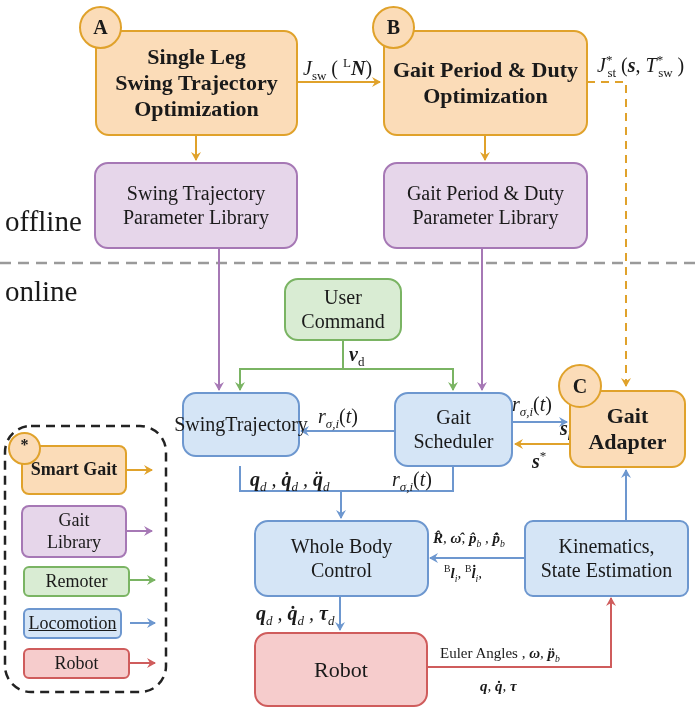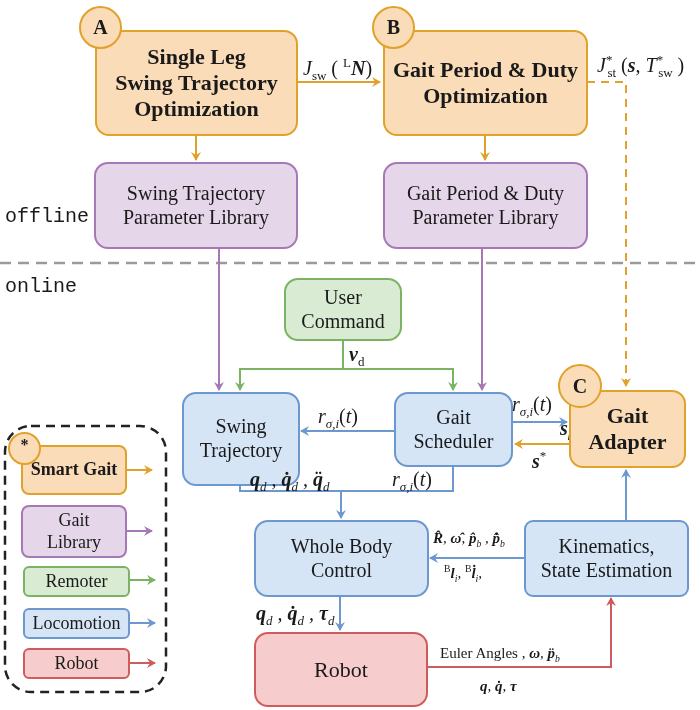--- a/index.html
+++ b/index.html
@@ -8,21 +8,21 @@
   .box { position:absolute; box-sizing:border-box; border-radius:14px; border:2.5px solid; display:flex; align-items:center; justify-content:center; text-align:center; line-height:1.18; }
   .orange { background:#fbdcb8; border-color:#e0a22b; }
   .purple { background:#e6d6ea; border-color:#a678b5; }
   .green  { background:#d9ecd3; border-color:#7ab463; }
   .blue   { background:#d5e5f6; border-color:#6d97cf; }
   .red    { background:#f6cccc; border-color:#cf5c5c; }
   .bold { font-weight:bold; }
   .badge { position:absolute; box-sizing:border-box; border-radius:50%; border:2.5px solid #e0a22b; background:#fbdcb8; display:flex; align-items:center; justify-content:center; font-weight:bold; }
   .lbl { position:absolute; font-style:italic; white-space:nowrap; font-size:20px; }
   .lbl b { font-style:italic; }
-  .section { position:absolute; font-size:20px;font-family:Liberation Mono, monospace; }
+  .section { position:absolute; font-size:29px; }
   sub, sup { font-size:65%; }
   .t18 { font-size:18px; }
   .t20 { font-size:20px; }
   .t22 { font-size:22px; }
 </style>
 </head>
 <body>
 
 <svg class="wires" viewBox="0 0 700 710">
   <defs>
@@ -116,21 +116,21 @@
   <div>Gait Period &amp; Duty</div>
   <div>Parameter Library</div>
 </div>
 
 <div class="box green t20" style="left:284px; top:278px; width:118px; height:63px; flex-direction:column;">
   <div>User</div>
   <div>Command</div>
 </div>
 <div class="lbl" style="left:349px; top:343px;"><b>v</b><sub style="font-style:normal">d</sub></div>
 
-<div class="box blue t20" style="left:182px; top:392px; width:118px; height:94px; flex-direction:column;">
+<div class="box blue t20" style="left:182px; top:392px; width:118px; height:65px; flex-direction:row;">
   <div>Swing</div>
   <div>Trajectory</div>
 </div>
 
 <div class="box blue t20" style="left:394px; top:392px; width:119px; height:75px; flex-direction:column;">
   <div>Gait</div>
   <div>Scheduler</div>
 </div>
 
 <div class="lbl" style="left:318px; top:405px;">r<sub>σ,i</sub><span style="font-style:normal">(</span>t<span style="font-style:normal">)</span></div>
@@ -175,14 +175,14 @@
 
 <div class="box orange bold t18" style="left:21px; top:445px; width:106px; height:50px; border-radius:8px;">Smart Gait</div>
 <div class="badge" style="left:8px; top:432px; width:33px; height:33px; font-size:16px; align-items:flex-start; padding-top:2px;">*</div>
 
 <div class="box purple t18" style="left:21px; top:505px; width:106px; height:53px; border-radius:8px; flex-direction:column;">
   <div>Gait</div>
   <div>Library</div>
 </div>
 
 <div class="box green t18" style="left:23px; top:566px; width:107px; height:31px; border-radius:6px;">Remoter</div>
-<div class="box blue t18" style="left:23px; top:608px; width:107px; height:31px; border-radius:6px;">Locomotion</div>
+<div class="box blue t18" style="left:23px; top:608px; width:99px; height:31px; border-radius:6px;text-decoration:underline;">Locomotion</div>
 <div class="box red t18" style="left:23px; top:648px; width:107px; height:31px; border-radius:6px;">Robot</div>
 
 </body></html>

